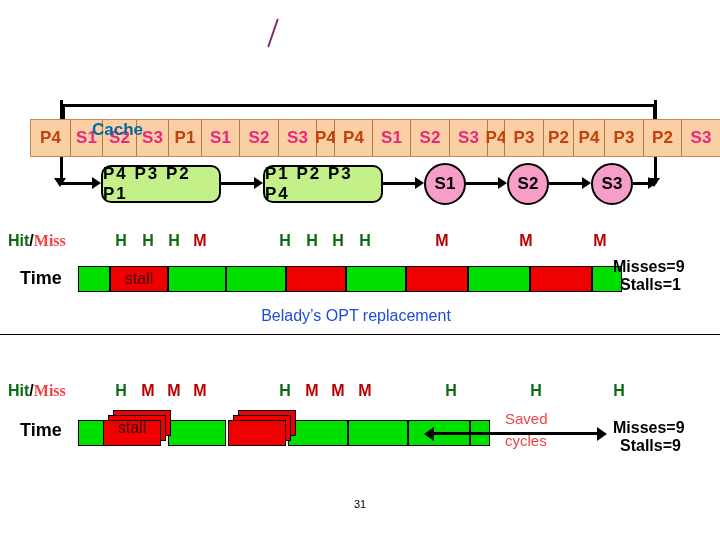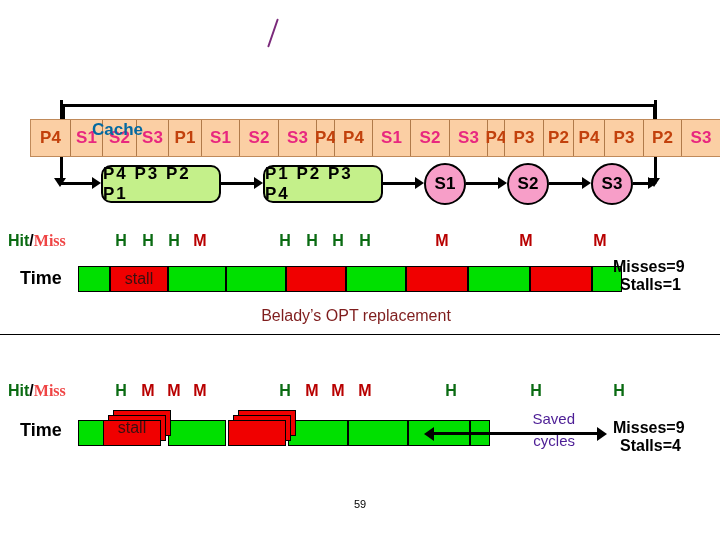--- a/index.html
+++ b/index.html
@@ -161,21 +161,21 @@
   
   .result{
     position:absolute;
     font-size:16px;font-weight:bold;color:#000;
     white-space:nowrap;
   }
 
   
   .caption{
     position:absolute;width:712px;text-align:center;
-    font-size:16px;color:#7f1d1d;
+    font-size:16px;color:#1d4ed8;
   }
   #divider{
     position:absolute;left:0;top:334px;width:720px;height:1px;background:#000;
   }
 
   
   #saved-arrow-line{
     position:absolute;left:432px;top:432px;width:168px;height:3px;background:#000;
   }
   #saved-arrow-left{
@@ -187,22 +187,22 @@
   }
   #saved-arrow-right{
     position:absolute;left:597px;top:427px;
     width:0;height:0;
     border-top:7px solid transparent;
     border-bottom:7px solid transparent;
     border-left:10px solid #000;
   }
   #saved-cycles{
     position:absolute;left:505px;top:408px;
-    width:70px;text-align:right;
-    font-size:15px;color:#4c1d95;line-height:22px;
+    width:70px;text-align:left;
+    font-size:15px;color:#ef4444;line-height:22px;
   }
 
   #page-number{
     position:absolute;left:0;top:498px;width:720px;
     text-align:center;font-size:11px;color:#000;
   }
 </style>
 </head>
 <body>
 
@@ -327,16 +327,16 @@
 
   <div id="saved-arrow-left"></div>
   <div id="saved-arrow-line"></div>
   <div id="saved-arrow-right"></div>
   <div id="saved-cycles">
     <div>Saved</div>
     <div>cycles</div>
   </div>
 
   <div class="result" style="left:613px;top:419px;">Misses=9</div>
-  <div class="result" style="left:620px;top:437px;">Stalls=4</div>
-
-  <div id="page-number">59</div>
+  <div class="result" style="left:620px;top:437px;">Stalls=9</div>
+
+  <div id="page-number">31</div>
 </div>
 
 </body></html>

